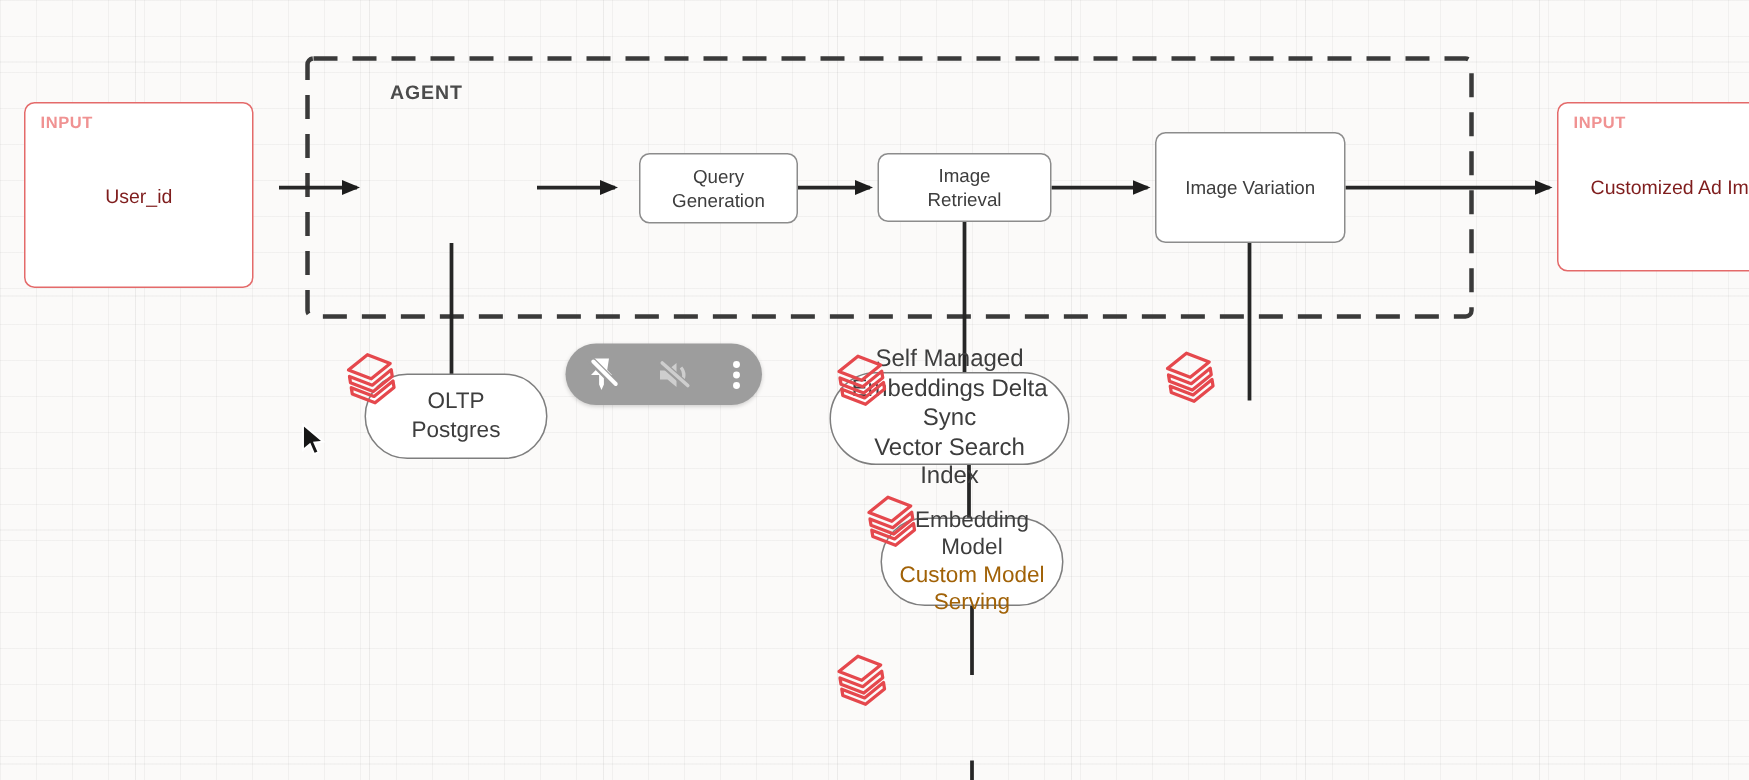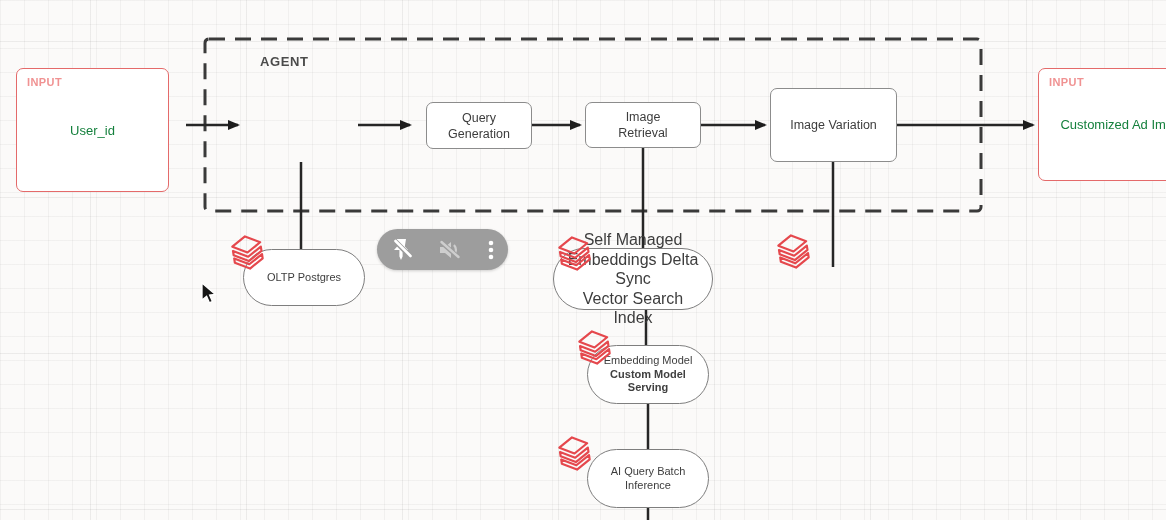--- a/index.html
+++ b/index.html
@@ -17,48 +17,48 @@
   }
   .underlay{position:absolute;left:0;top:0;z-index:1;}
   .node{
     position:absolute;z-index:3;background:#fff;border:1.6px solid #8c8c8c;border-radius:7px;
     display:flex;align-items:center;justify-content:center;text-align:center;
     color:#3d3d3d;font-size:12.5px;line-height:1.28;box-sizing:border-box;
   }
   .pill{
     position:absolute;z-index:3;background:#fff;border:1.6px solid #7e7e7e;border-radius:999px;
     display:flex;flex-direction:column;align-items:center;justify-content:center;text-align:center;
-    color:#3d3d3d;font-size:11px;line-height:1.22;box-sizing:border-box;padding:4px 10px;
+    color:#3d3d3d;font-size:15px;line-height:1.22;box-sizing:border-box;padding:4px 10px;
   }
   .pill .pre, .node .pre{white-space:pre-line;}
   .io-box{
     position:absolute;z-index:3;background:#fff;border:1.6px solid #e46a6a;border-radius:7px;
     box-sizing:border-box;
   }
   .io-tag{
     position:absolute;left:10px;top:7px;font-size:11px;font-weight:bold;
     color:#f09292;letter-spacing:.4px;
   }
   .io-value{
     position:absolute;left:0;right:0;top:0;bottom:0;display:flex;align-items:center;justify-content:center;
-    color:#15803d;font-size:13px;
+    color:#7f1d1d;font-size:13px;
   }
   .agent-label{
     position:absolute;left:260px;top:54px;z-index:2;color:#4b4b4b;
     font-size:13px;font-weight:600;letter-spacing:.6px;
   }
   .stack-icon{position:absolute;z-index:4;transform:rotate(-9deg);}
   .toolbar{
     position:absolute;left:377px;top:229px;width:131px;height:41px;z-index:6;
     background:#9d9d9d;border-radius:21px;display:flex;align-items:center;justify-content:space-around;
     box-shadow:0 1px 3px rgba(0,0,0,0.18);
   }
   .toolbar svg{display:block;}
   .cursor{position:absolute;left:200px;top:282px;z-index:8;}
-  .bold-line{font-weight:bold;color:#404040;}
+  .bold-line{font-weight:normal;color:#a16207;}
 </style>
 </head>
 <body>
 
 <div class="stage">
 
   <svg class="underlay" width="1166" height="520">
     <defs>
       <marker id="arrow" markerWidth="13" markerHeight="11" refX="10" refY="5" orient="auto" markerUnits="userSpaceOnUse">
         <path d="M0,0 L12,5 L0,10 Z" fill="#1d1d1d"></path>
@@ -107,24 +107,20 @@
   </div>
   <div class="pill" style="left:553px;top:248px;width:160px;height:62px;font-size:16px;">
     <span class="pre">Self Managed
 Embeddings Delta Sync
 Vector Search Index</span>
   </div>
   <div class="pill" style="left:587px;top:345px;width:122px;height:59px;">
     <span class="pre">Embedding Model</span>
     <span class="pre bold-line">Custom Model
 Serving</span>
-  </div>
-  <div class="pill" style="left:587px;top:449px;width:122px;height:59px;">
-    <span class="pre">AI Query Batch
-Inference</span>
   </div>
 
   <svg class="stack-icon" style="left:228px;top:233px;" width="39" height="39" viewBox="0 0 36 36">
     <g fill="none" stroke="#e5484d" stroke-width="2" stroke-linejoin="round">
       <path d="M18 3 L31 10.5 L18 18 L5 10.5 Z"></path>
       <path d="M5 14.5 L18 22 L31 14.5 L31 18.5 L18 26 L5 18.5 Z"></path>
       <path d="M5 21.5 L18 29 L31 21.5 L31 25.5 L18 33 L5 25.5 Z"></path>
     </g>
   </svg>
   <svg class="stack-icon" style="left:555px;top:234px;" width="39" height="39" viewBox="0 0 36 36">

